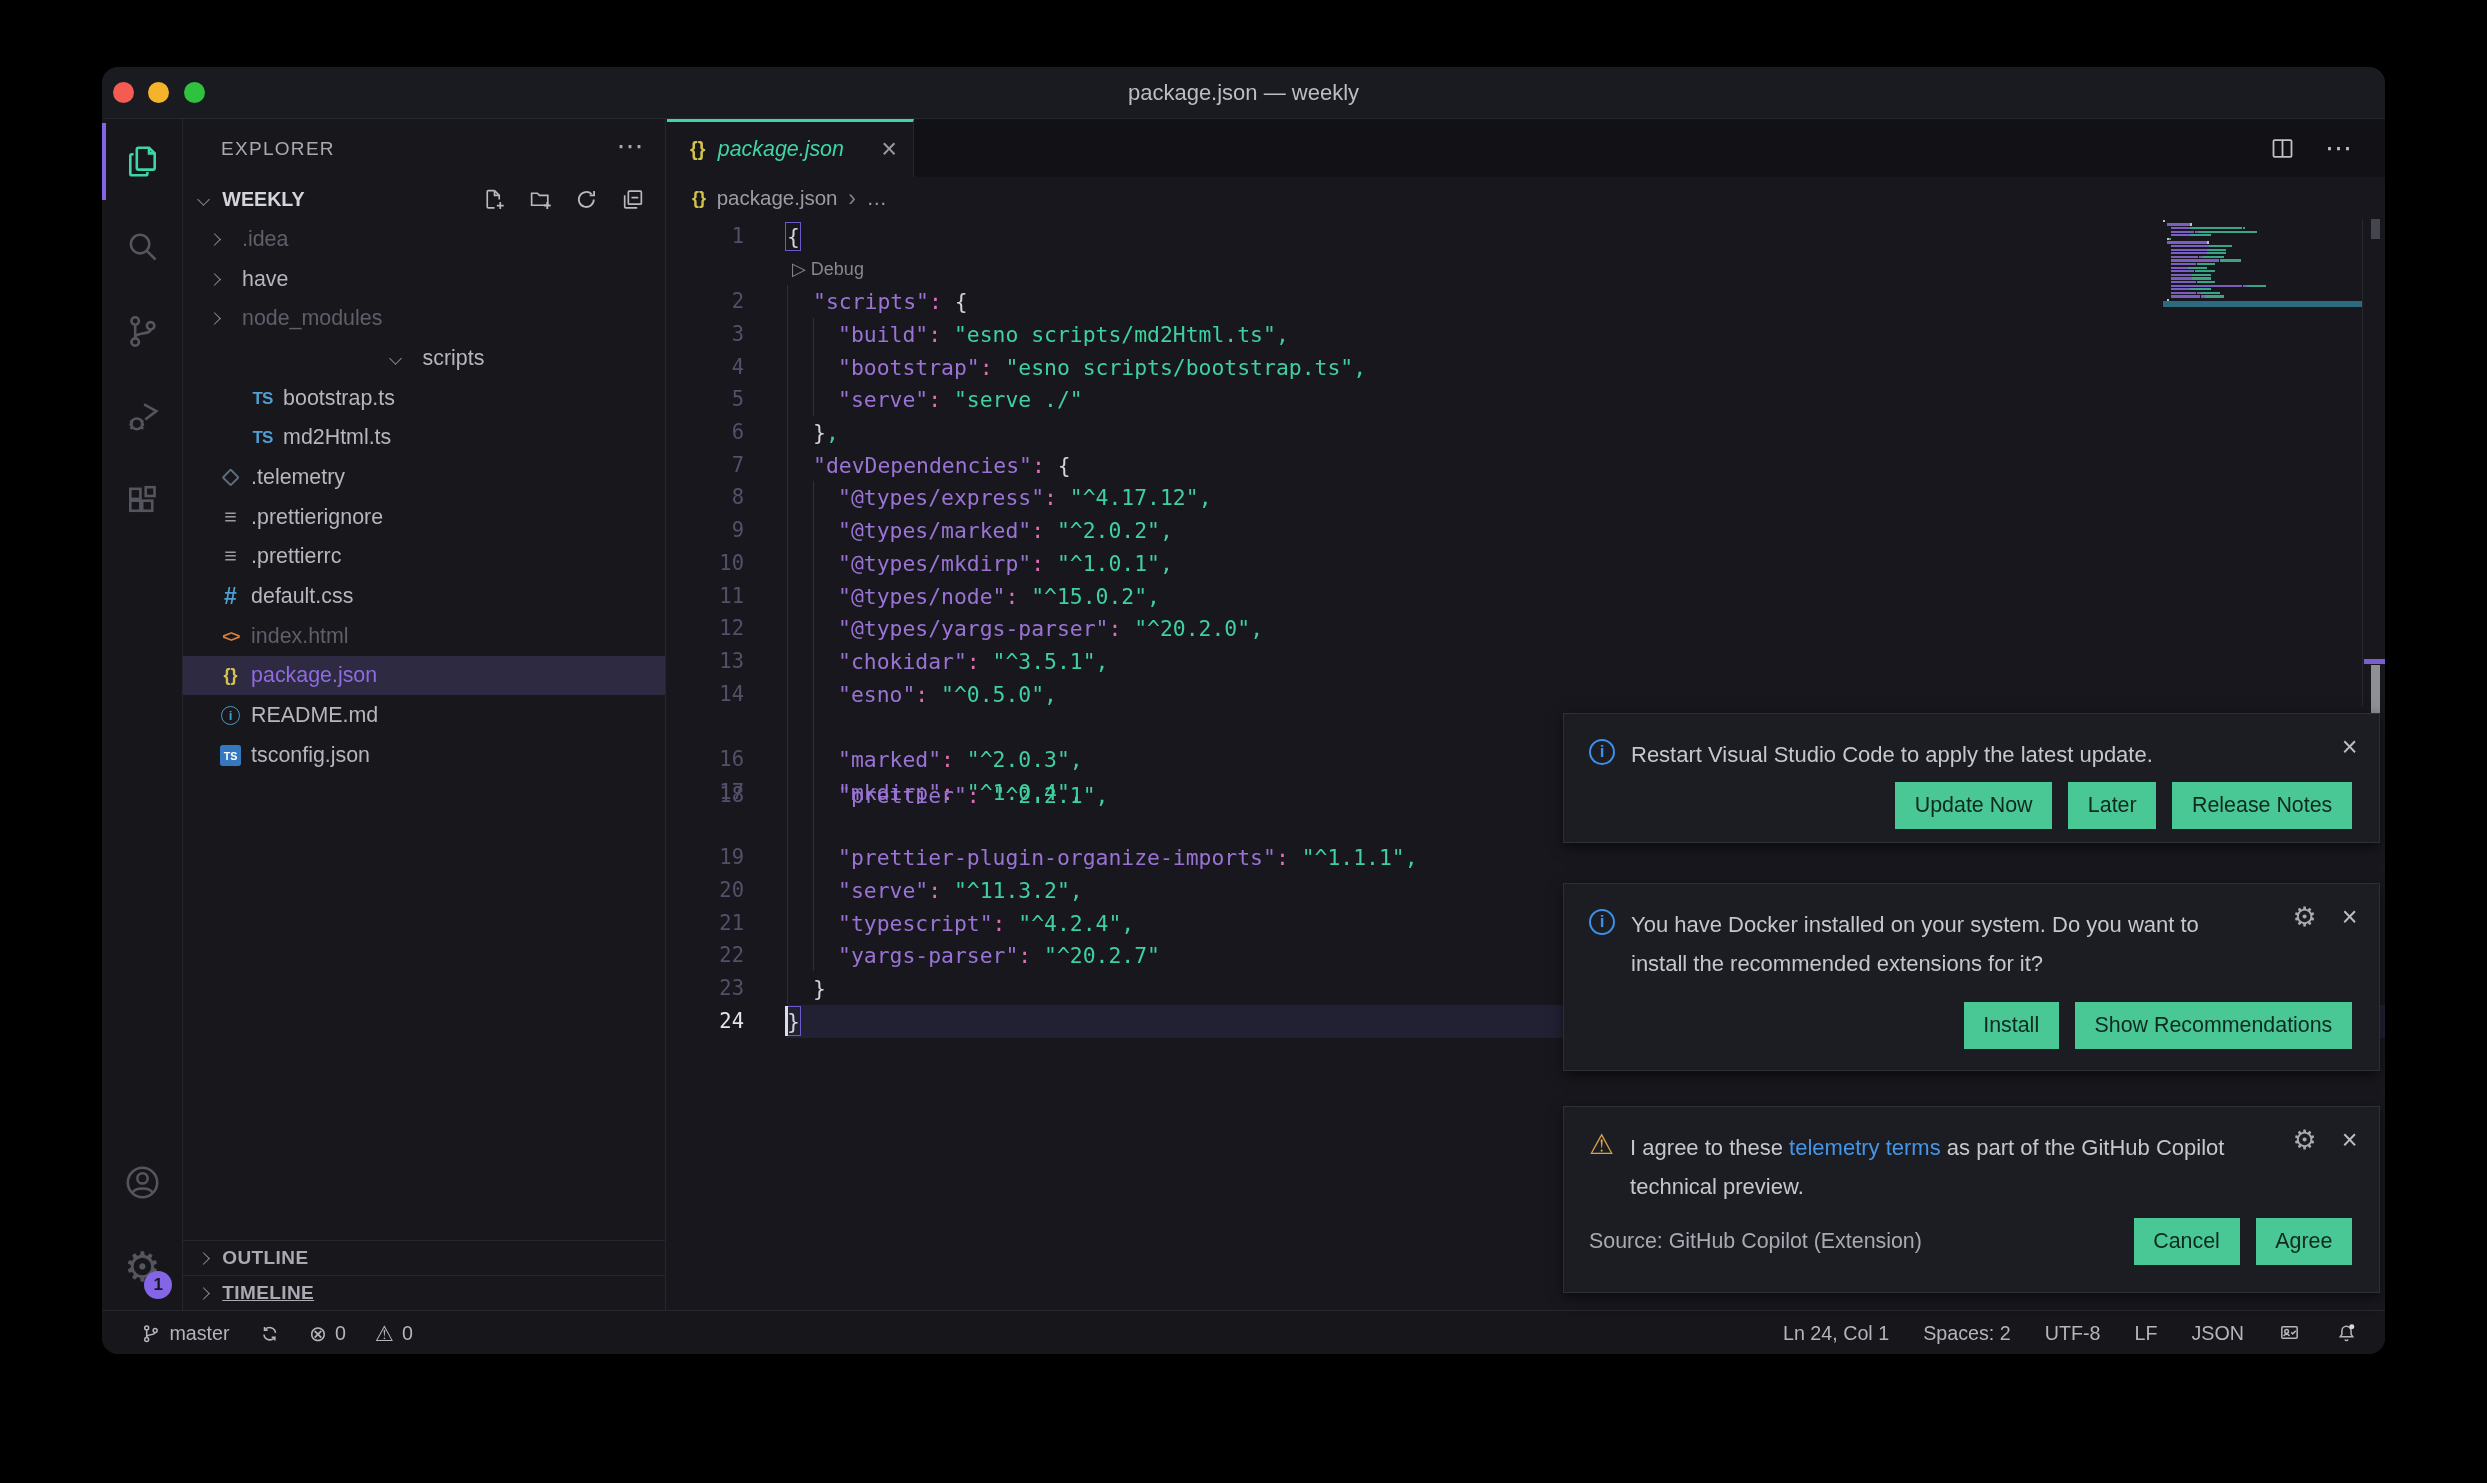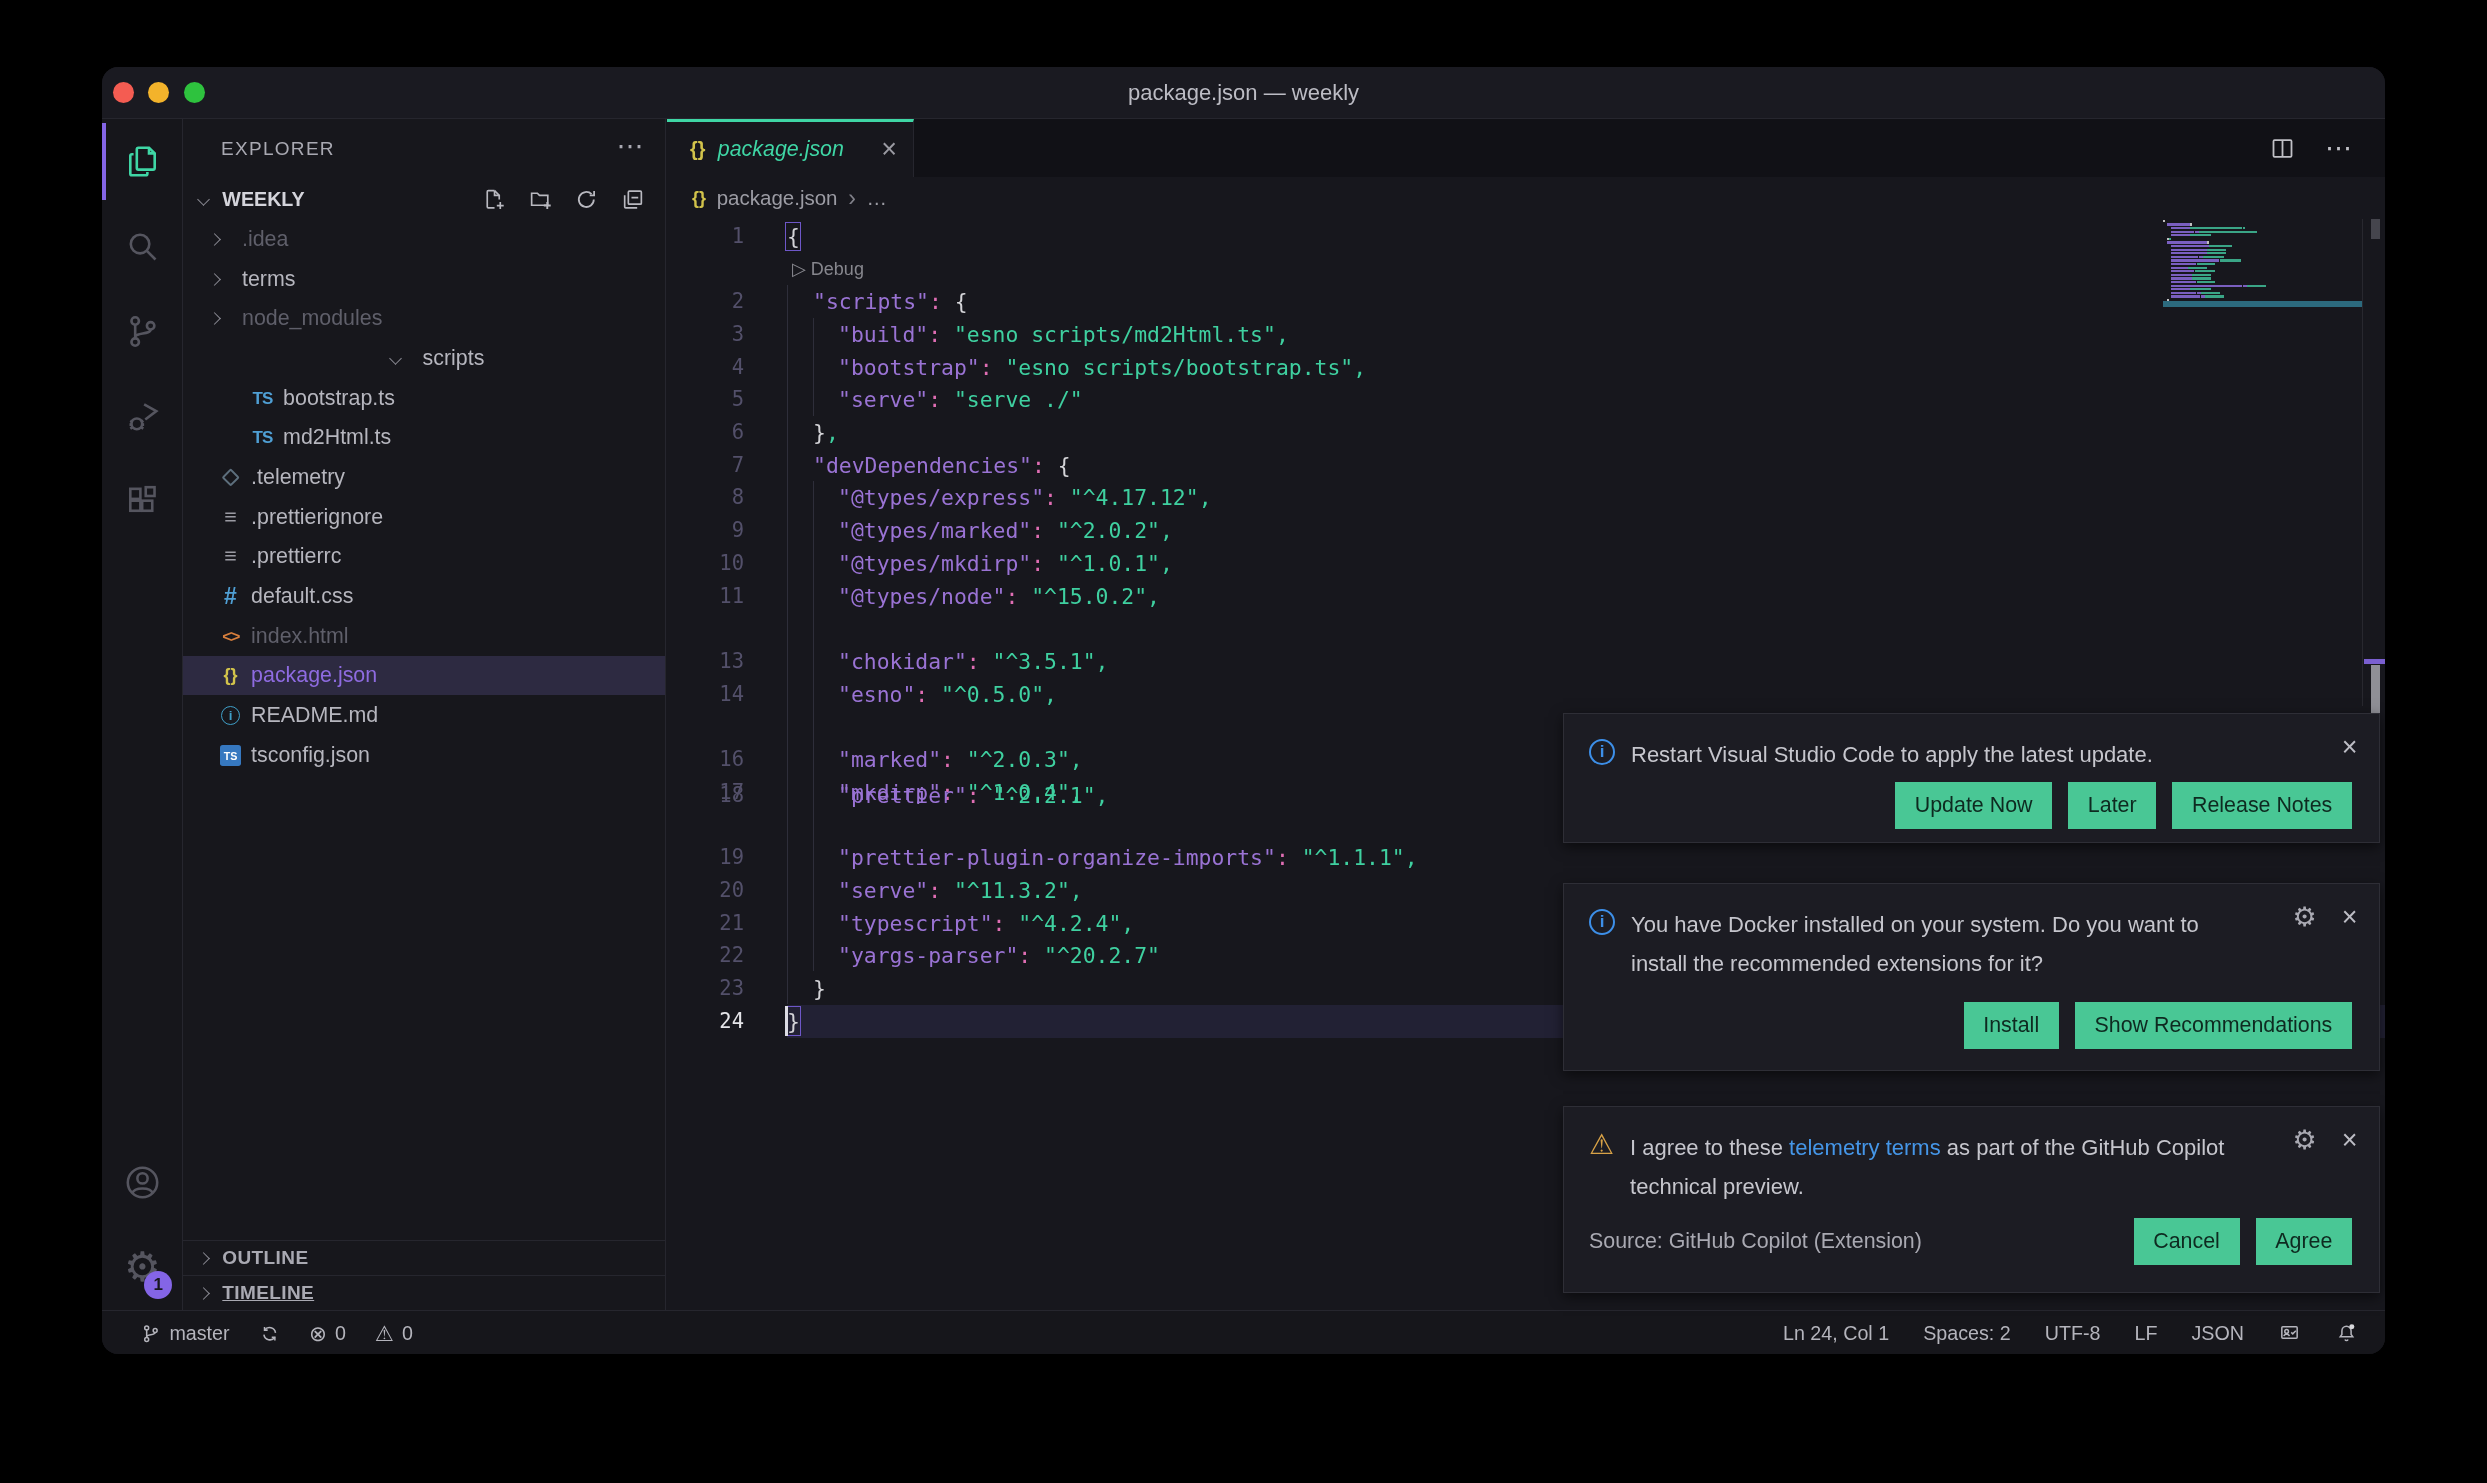--- a/index.html
+++ b/index.html
@@ -246,21 +246,21 @@
           </span>
         </span>
       </div>
       <div class="tree" id="tree">
           <div class="trow dim" style="top: 0px;">
             <span class="chev right" style="margin-left: 27px;"></span>
             <span class="tlabel" style="margin-left: 23px;">.idea</span>
           </div>
           <div class="trow" style="top: 40px;">
             <span class="chev right" style="margin-left: 27px;"></span>
-            <span class="tlabel" style="margin-left: 23px;">terms</span>
+            <span class="tlabel" style="margin-left: 23px;">have</span>
           </div>
           <div class="trow dim" style="top: 79px;">
             <span class="chev right" style="margin-left: 27px;"></span>
             <span class="tlabel" style="margin-left: 23px;">node_modules</span>
           </div>
           <div class="trow" style="top: 119px; justify-content: center;">
             <span class="chev down" style="margin-left: 27px;"></span>
             <span class="tlabel" style="margin-left: 23px;">scripts</span>
           </div>
           <div class="trow" style="top: 159px;">
@@ -386,20 +386,24 @@
             <span class="lnum">9</span>
             <span class="lcontent" style="left: 171px;"><span class="tk-k">"@types/marked"</span><span class="tk-c">: </span><span class="tk-s">"^2.0.2"</span><span class="tk-m">,</span></span>
           </div>
           <div class="code-row" style="top: 328px;">
             <span class="lnum">10</span>
             <span class="lcontent" style="left: 171px;"><span class="tk-k">"@types/mkdirp"</span><span class="tk-c">: </span><span class="tk-s">"^1.0.1"</span><span class="tk-m">,</span></span>
           </div>
           <div class="code-row" style="top: 361px;">
             <span class="lnum">11</span>
             <span class="lcontent" style="left: 171px;"><span class="tk-k">"@types/node"</span><span class="tk-c">: </span><span class="tk-s">"^15.0.2"</span><span class="tk-m">,</span></span>
+          </div>
+          <div class="code-row" style="top: 393px;">
+            <span class="lnum">12</span>
+            <span class="lcontent" style="left: 171px;"><span class="tk-k">"@types/yargs-parser"</span><span class="tk-c">: </span><span class="tk-s">"^20.2.0"</span><span class="tk-m">,</span></span>
           </div>
           <div class="code-row" style="top: 426px;">
             <span class="lnum">13</span>
             <span class="lcontent" style="left: 171px;"><span class="tk-k">"chokidar"</span><span class="tk-c">: </span><span class="tk-s">"^3.5.1"</span><span class="tk-m">,</span></span>
           </div>
           <div class="code-row" style="top: 459px;">
             <span class="lnum">14</span>
             <span class="lcontent" style="left: 171px;"><span class="tk-k">"esno"</span><span class="tk-c">: </span><span class="tk-s">"^0.5.0"</span><span class="tk-m">,</span></span>
           </div>
           <div class="code-row" style="top: 524px;">

